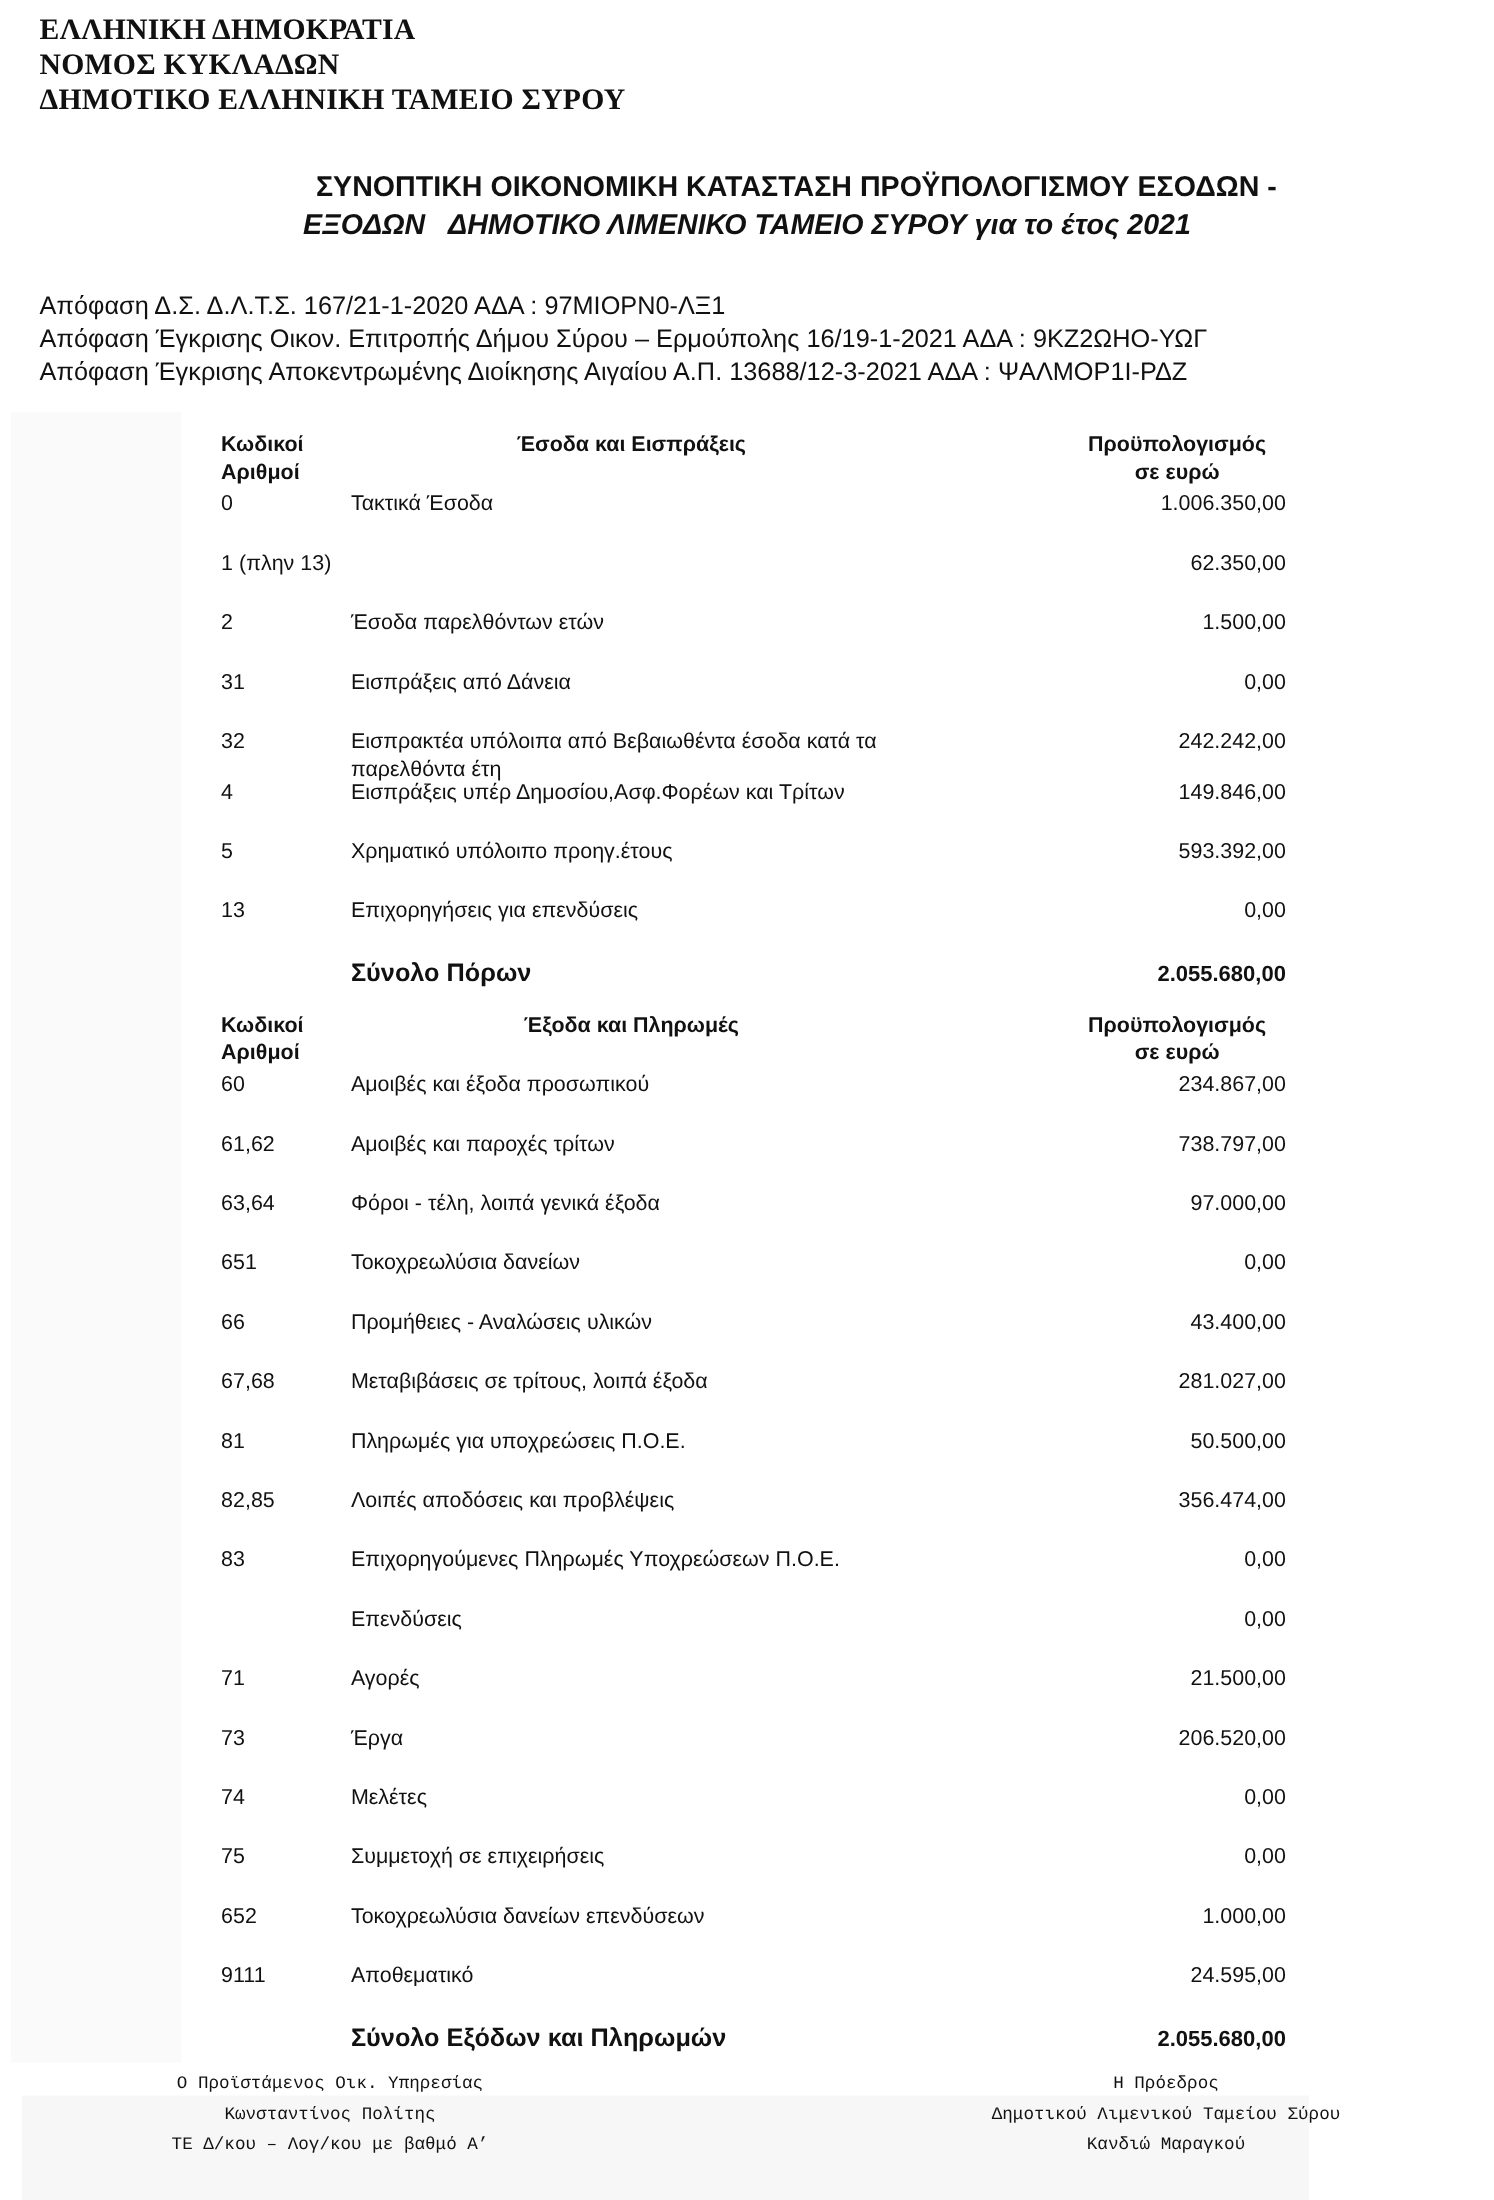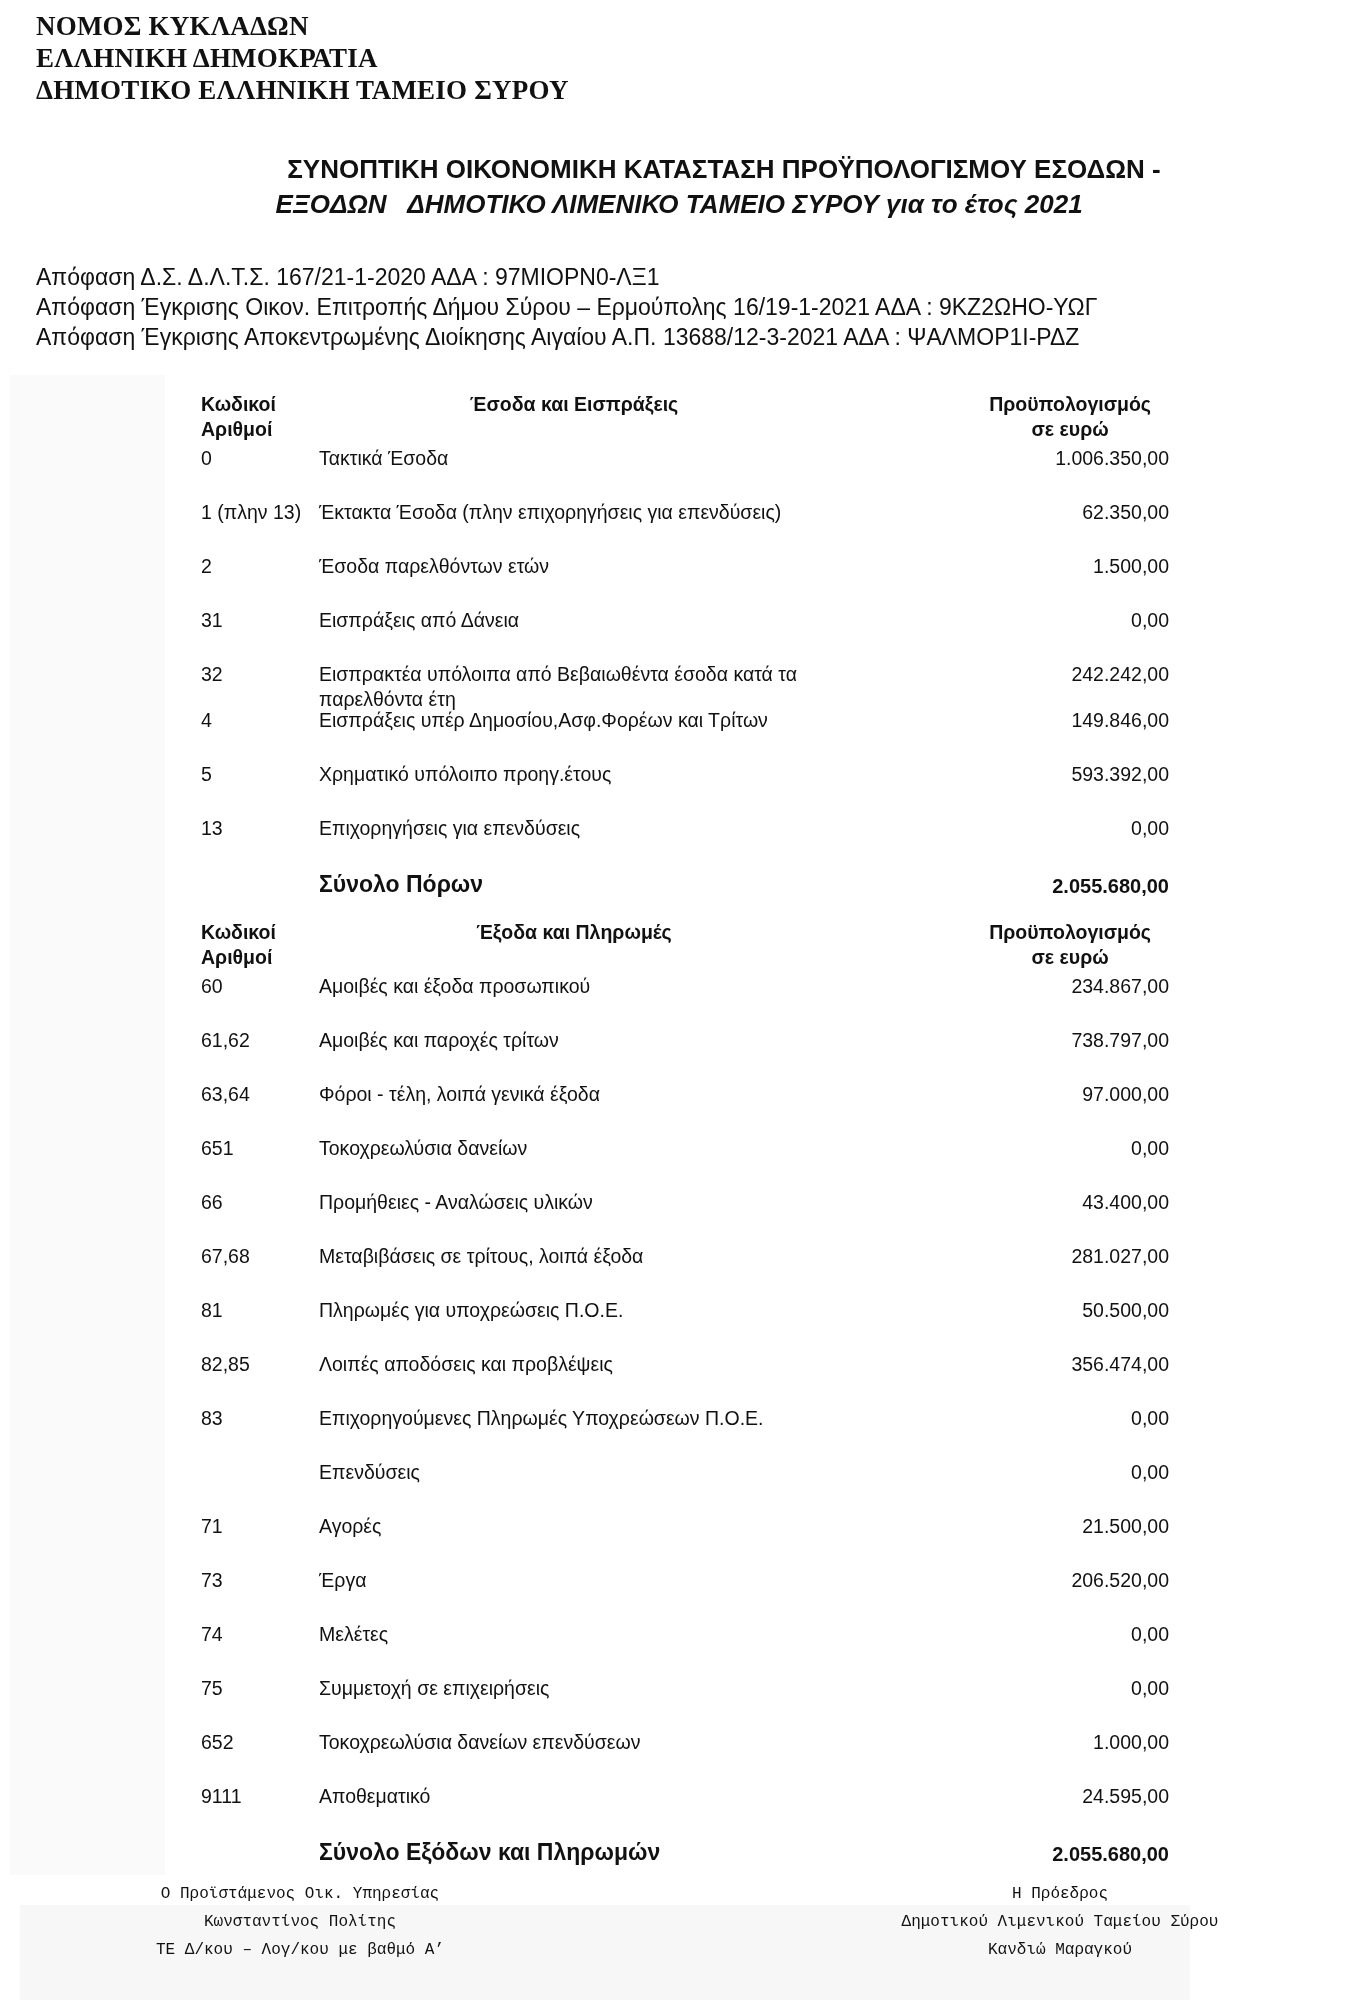--- a/index.html
+++ b/index.html
@@ -27,22 +27,22 @@
   .sig-left { left: 120px; width: 360px; }
   .sig-right { left: 860px; width: 400px; }
 </style>
 </head>
 <body>
 
 <div class="shade-left"></div>
 <div class="shade-bottom"></div>
 
 <div class="header-org">
+  <div>ΕΛΛΗΝΙΚΗ ΔΗΜΟΚΡΑΤΙΑ</div>
   <div>ΝΟΜΟΣ ΚΥΚΛΑΔΩΝ</div>
-  <div>ΕΛΛΗΝΙΚΗ ΔΗΜΟΚΡΑΤΙΑ</div>
   <div>ΔΗΜΟΤΙΚΟ ΕΛΛΗΝΙΚΗ ΤΑΜΕΙΟ ΣΥΡΟΥ</div>
 </div>
 
 <div class="title">
   <div class="line1">ΣΥΝΟΠΤΙΚΗ ΟΙΚΟΝΟΜΙΚΗ ΚΑΤΑΣΤΑΣΗ ΠΡΟΫΠΟΛΟΓΙΣΜΟΥ ΕΣΟΔΩΝ -</div>
   <div class="line2" style="white-space:pre;">ΕΞΟΔΩΝ   ΔΗΜΟΤΙΚΟ ΛΙΜΕΝΙΚΟ ΤΑΜΕΙΟ ΣΥΡΟΥ για το έτος 2021</div>
 </div>
 
 <div class="decisions">
   <div>Απόφαση Δ.Σ. Δ.Λ.Τ.Σ. 167/21-1-2020 ΑΔΑ : 97ΜΙΟΡΝ0-ΛΞ1</div>
@@ -63,21 +63,20 @@
     </div>
   </div>
   <div id="rev-rows">
       <div class="row">
         <div class="code">0</div>
         <div class="label">Τακτικά Έσοδα</div>
         <div class="amt">1.006.350,00</div>
       </div>
       <div class="row">
         <div class="code">1 (πλην 13)</div>
-        <div class="label">Έκτακτα Έσοδα (πλην επιχορηγήσεις για επενδύσεις)</div>
         <div class="amt">62.350,00</div>
       </div>
       <div class="row">
         <div class="code">2</div>
         <div class="label">Έσοδα παρελθόντων ετών</div>
         <div class="amt">1.500,00</div>
       </div>
       <div class="row">
         <div class="code">31</div>
         <div class="label">Εισπράξεις από Δάνεια</div>

